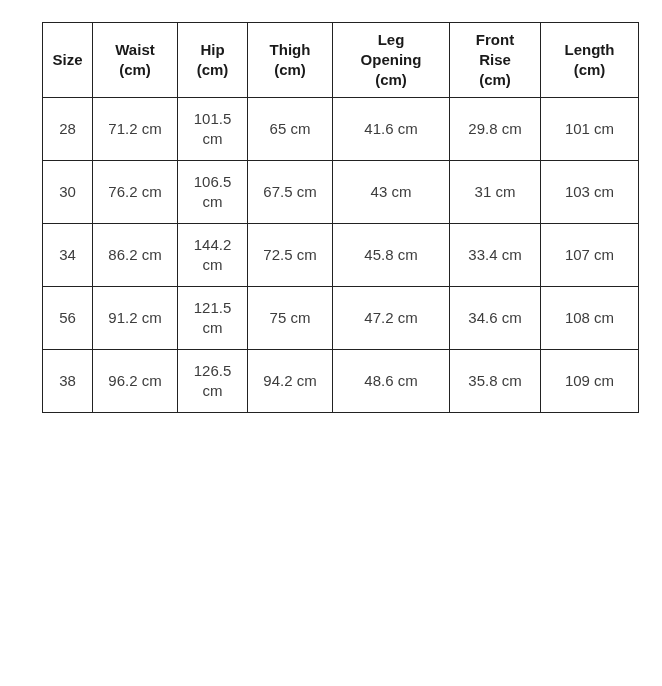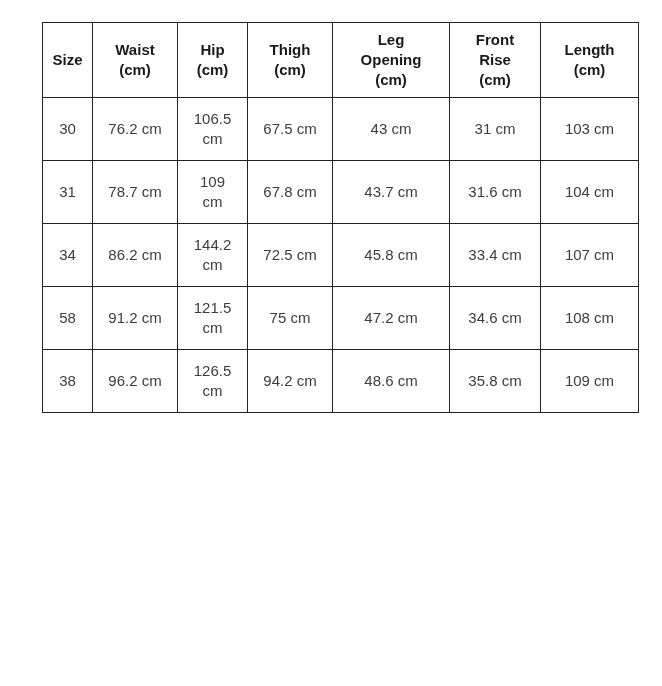--- a/index.html
+++ b/index.html
@@ -81,51 +81,51 @@
 (cm)</th>
         <th>Front
 Rise
 (cm)</th>
         <th>Length
 (cm)</th>
       </tr>
     </thead>
     <tbody id="chart-body">
         <tr>
+          <td>28</td>
+          <td>71.2 cm</td>
+          <td>101.5
+cm</td>
+          <td>65 cm</td>
+          <td>41.6 cm</td>
+          <td>29.8 cm</td>
+          <td>101 cm</td>
+        </tr>
+        <tr>
           <td>30</td>
           <td>76.2 cm</td>
           <td>106.5
 cm</td>
           <td>67.5 cm</td>
           <td>43 cm</td>
           <td>31 cm</td>
           <td>103 cm</td>
-        </tr>
-        <tr>
-          <td>31</td>
-          <td>78.7 cm</td>
-          <td>109
-cm</td>
-          <td>67.8 cm</td>
-          <td>43.7 cm</td>
-          <td>31.6 cm</td>
-          <td>104 cm</td>
         </tr>
         <tr>
           <td>34</td>
           <td>86.2 cm</td>
           <td>144.2
 cm</td>
           <td>72.5 cm</td>
           <td>45.8 cm</td>
           <td>33.4 cm</td>
           <td>107 cm</td>
         </tr>
         <tr>
-          <td>58</td>
+          <td>56</td>
           <td>91.2 cm</td>
           <td>121.5
 cm</td>
           <td>75 cm</td>
           <td>47.2 cm</td>
           <td>34.6 cm</td>
           <td>108 cm</td>
         </tr>
         <tr>
           <td>38</td>

